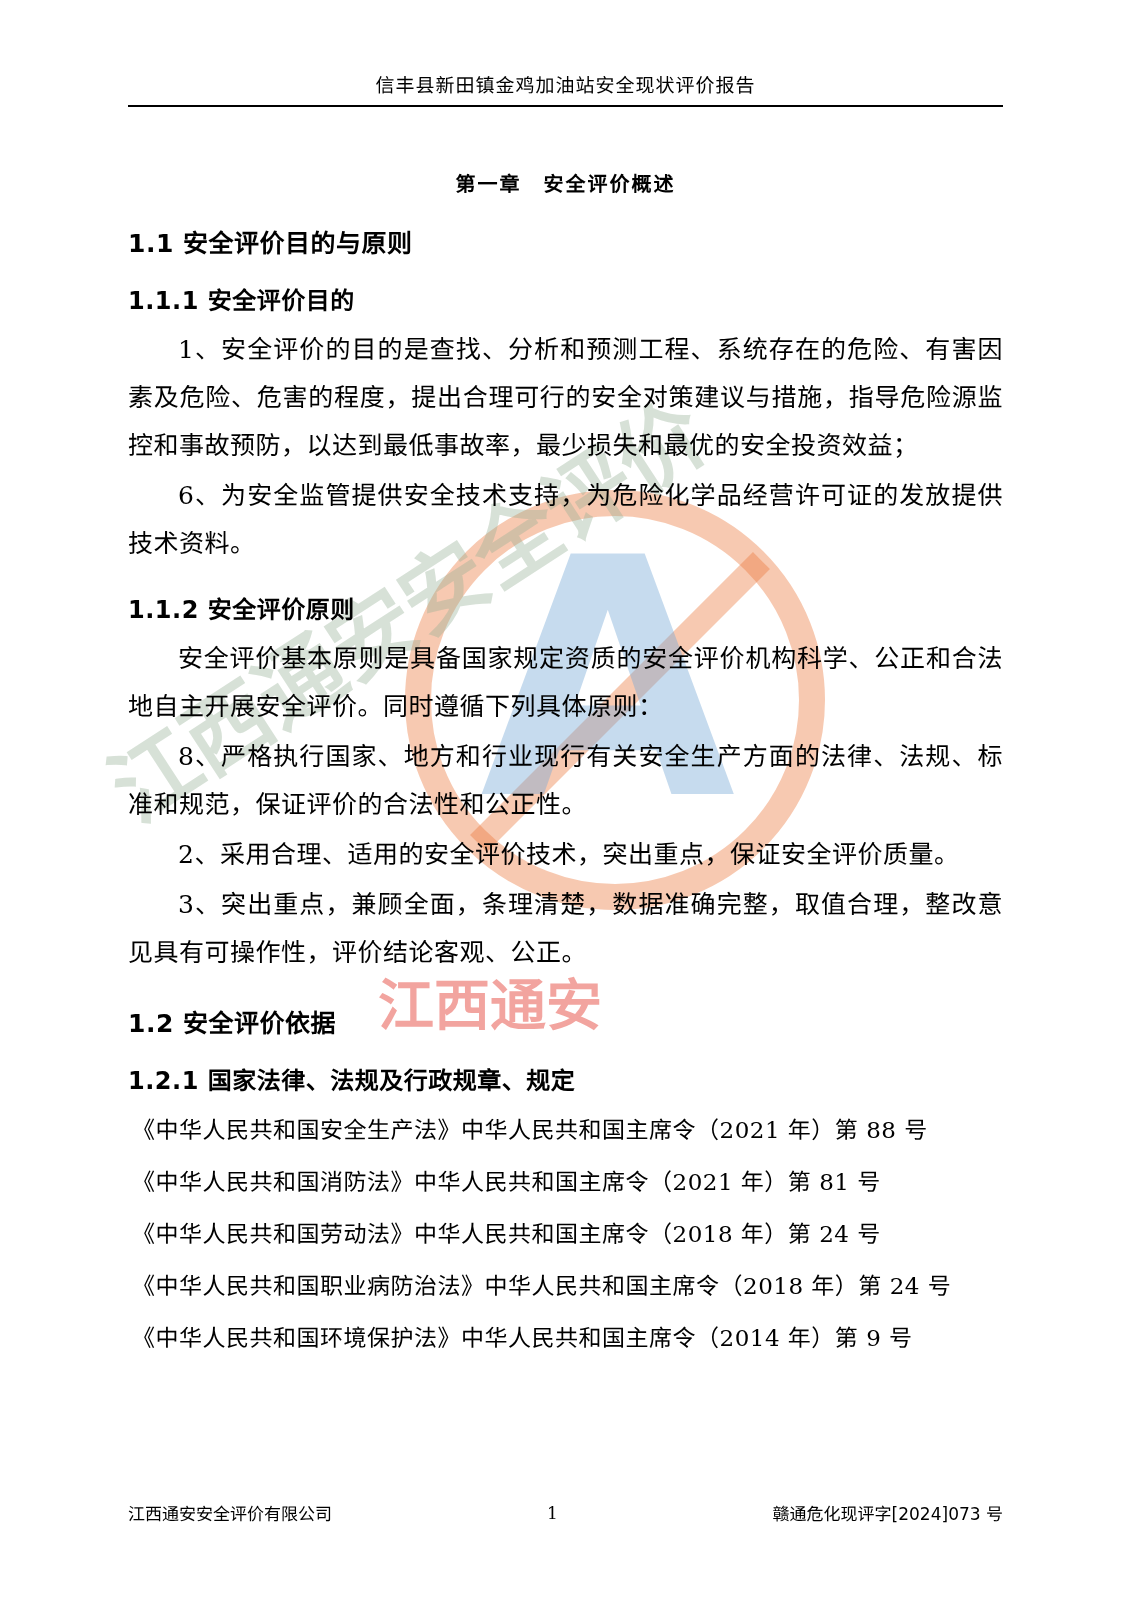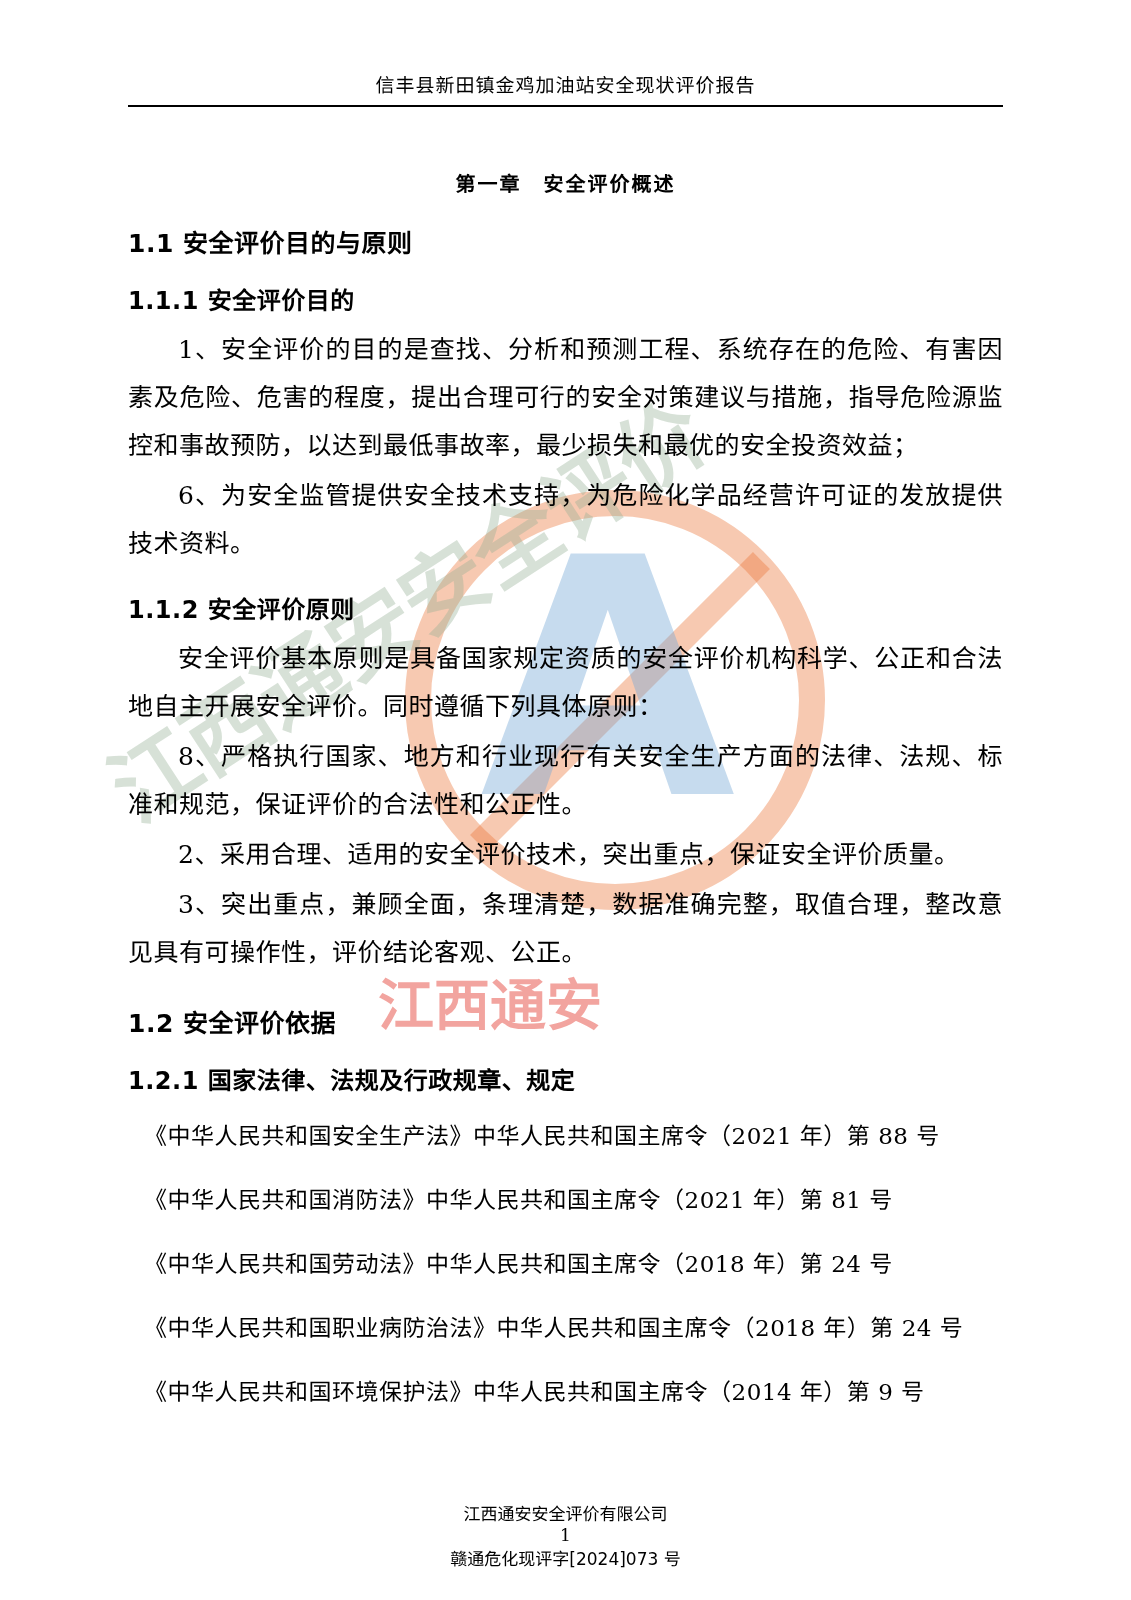--- a/index.html
+++ b/index.html
@@ -149,37 +149,36 @@
     font-size: 25px;
     line-height: 48px;
     margin: 0 0 2px 0;
     text-indent: 2em;
     text-align: justify;
     letter-spacing: 0.5px;
   }
   p.flush {
     font-size: 23px;
     line-height: 48px;
-    margin: 16px;
+    margin: 4px;
     text-indent: 0;
     letter-spacing: 0.5px;
     white-space: nowrap;
   }
 
   .footer {
     position: absolute;
     left: 128px;
     top: 1500px;
     width: 875px;
     display: flex;
     align-items: center;
     justify-content: space-between;
     font-family: "DejaVu Sans", "Liberation Sans", sans-serif;
     font-size: 17px;
-    flex-direction: column;
   }
   .footer-center {
     font-size: 17px;
     font-family: "DejaVu Serif", "Liberation Serif", serif;
   }
 </style>
 </head>
 <body>
 
 <div class="page">

